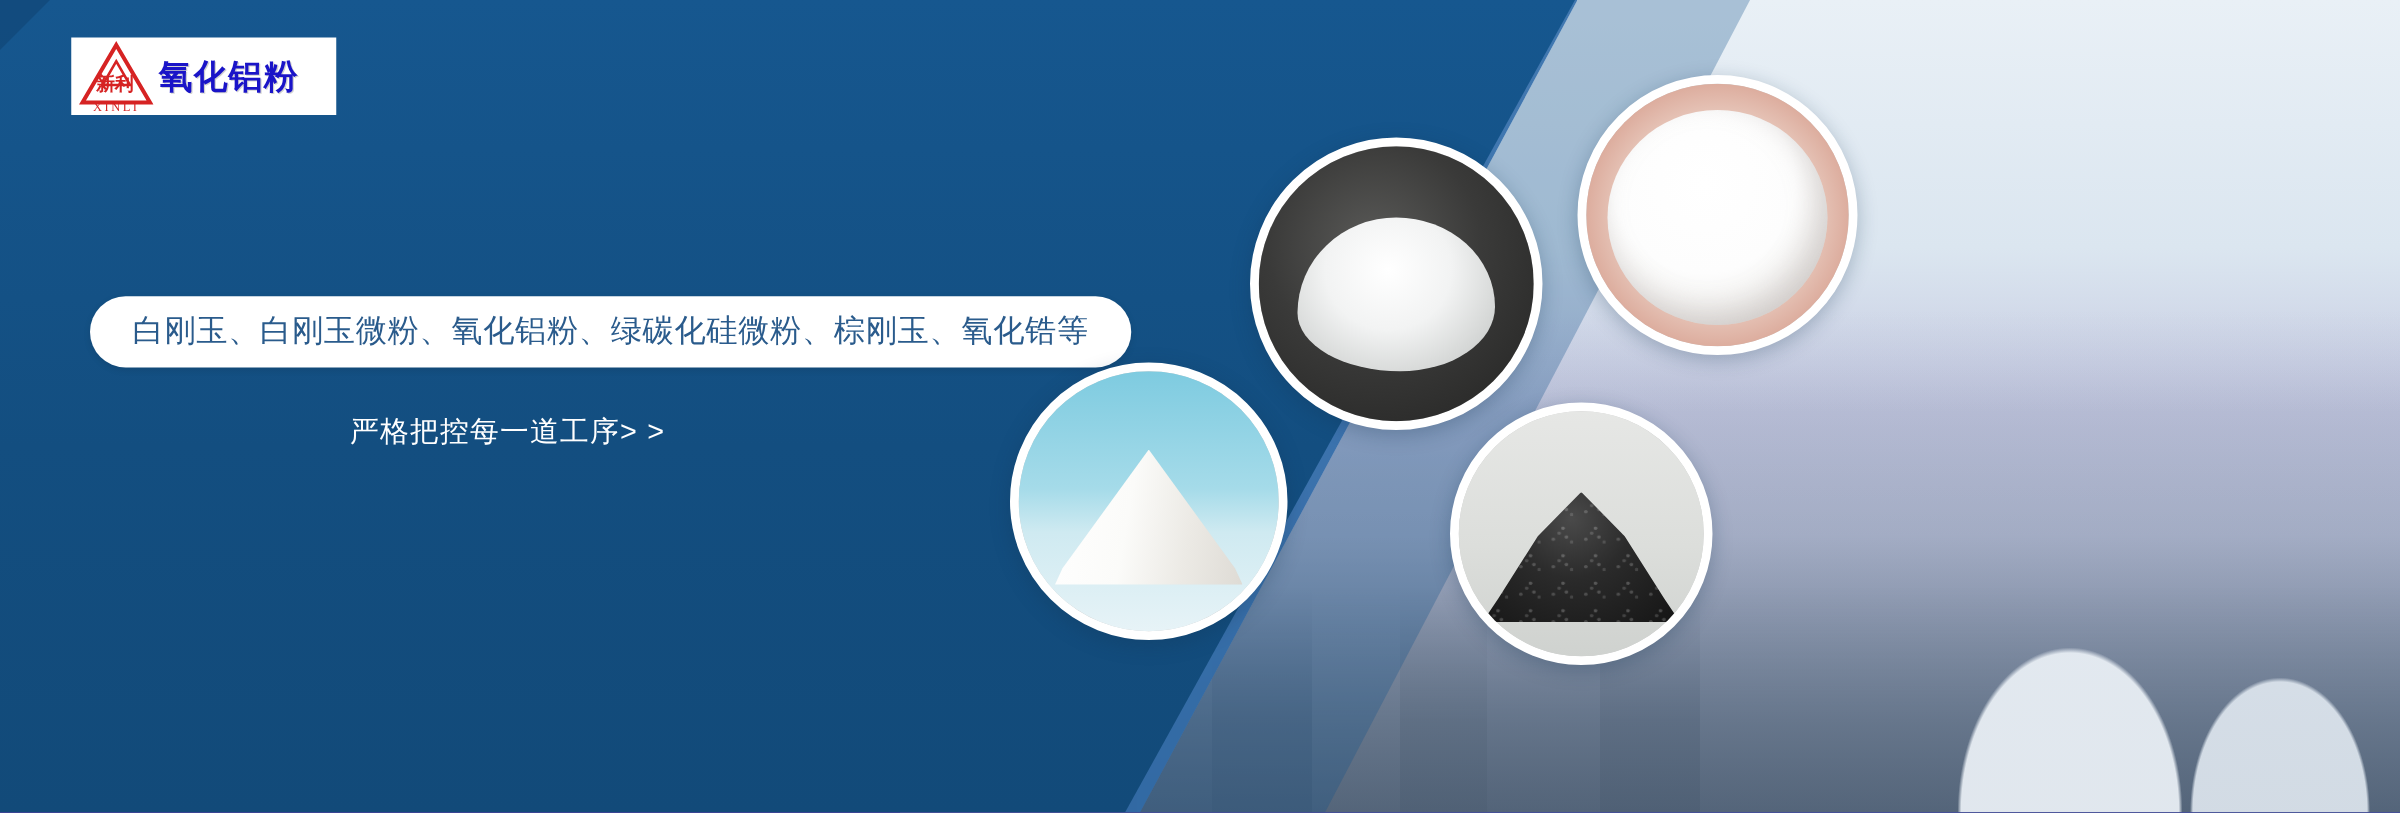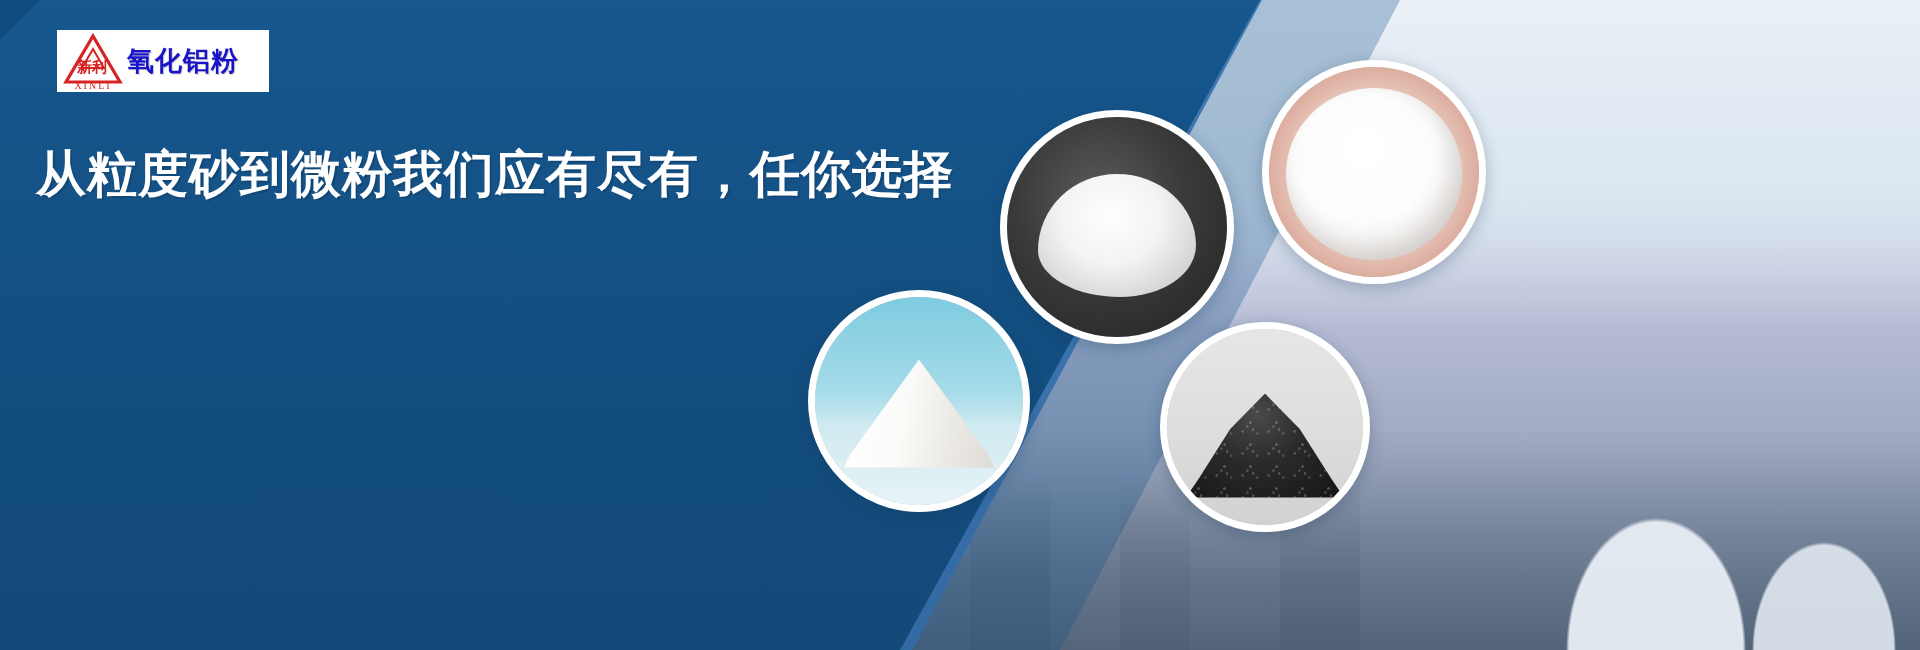--- a/index.html
+++ b/index.html
@@ -234,23 +234,26 @@
       <svg width="60" height="58" viewBox="0 0 60 58" xmlns="http://www.w3.org/2000/svg">
         <polygon points="30,4 57,50 3,50" fill="none" stroke="#d62323" stroke-width="3.2"></polygon>
         <polygon points="30,17 41,36 19,36" fill="none" stroke="#d62323" stroke-width="2"></polygon>
         <text x="29" y="40" text-anchor="middle" font-family="DejaVu Sans, sans-serif" font-size="15" font-weight="bold" fill="#d62323">新利</text>
         <text x="30" y="57" text-anchor="middle" font-family="Liberation Serif, serif" font-size="10" letter-spacing="2" fill="#d62323">XINLI</text>
       </svg>
     </div>
     <div class="logo-text">氧化铝粉</div>
   </div>
 
-  <div class="headline">从粒度砂到微粉我们应有尽有，任你选择</div>
-
-
+
+  <div class="pill">
+    <span class="pill-text">白刚玉、白刚玉微粉、氧化铝粉、绿碳化硅微粉、棕刚玉、氧化锆等</span>
+  </div>
+
+  <div class="subline">严格把控每一道工序&gt; &gt;</div>
 
   <div class="circle c-dark">
     <div class="fill bg-dark"></div>
     <div class="grit-white"></div>
   </div>
 
   <div class="circle c-pink">
     <div class="fill bg-pink"></div>
     <div class="powder-white"></div>
   </div>

